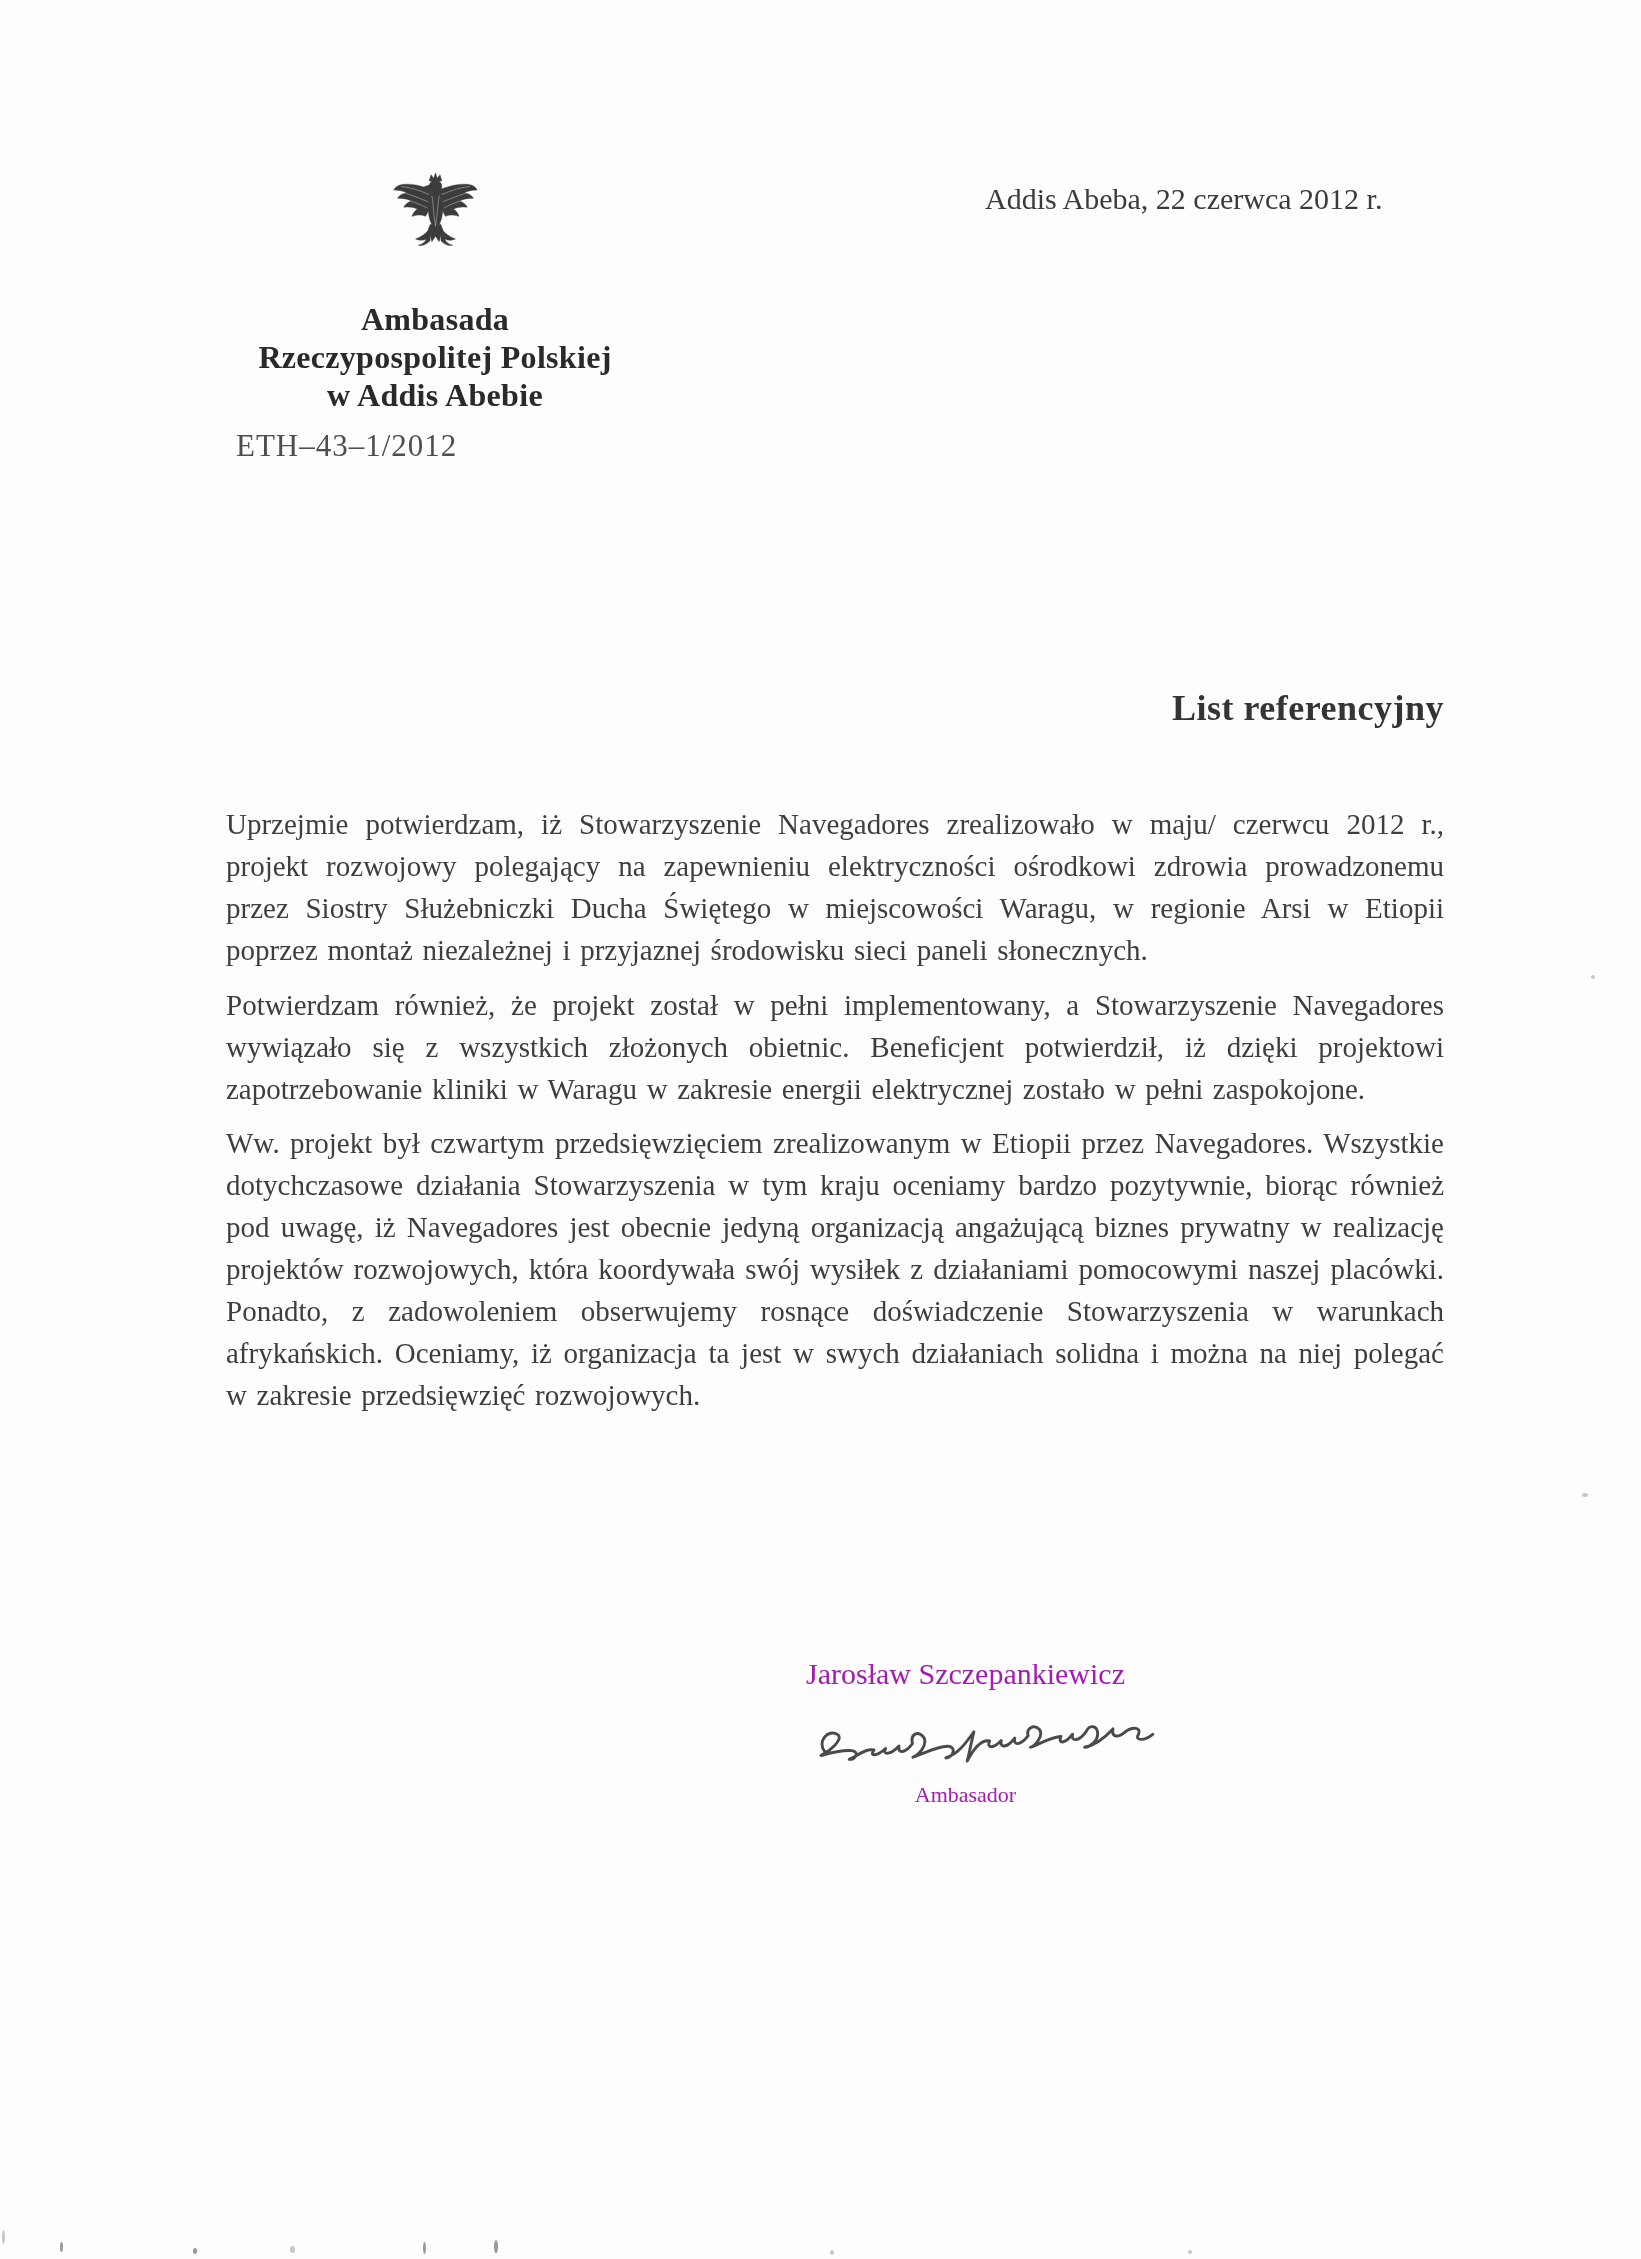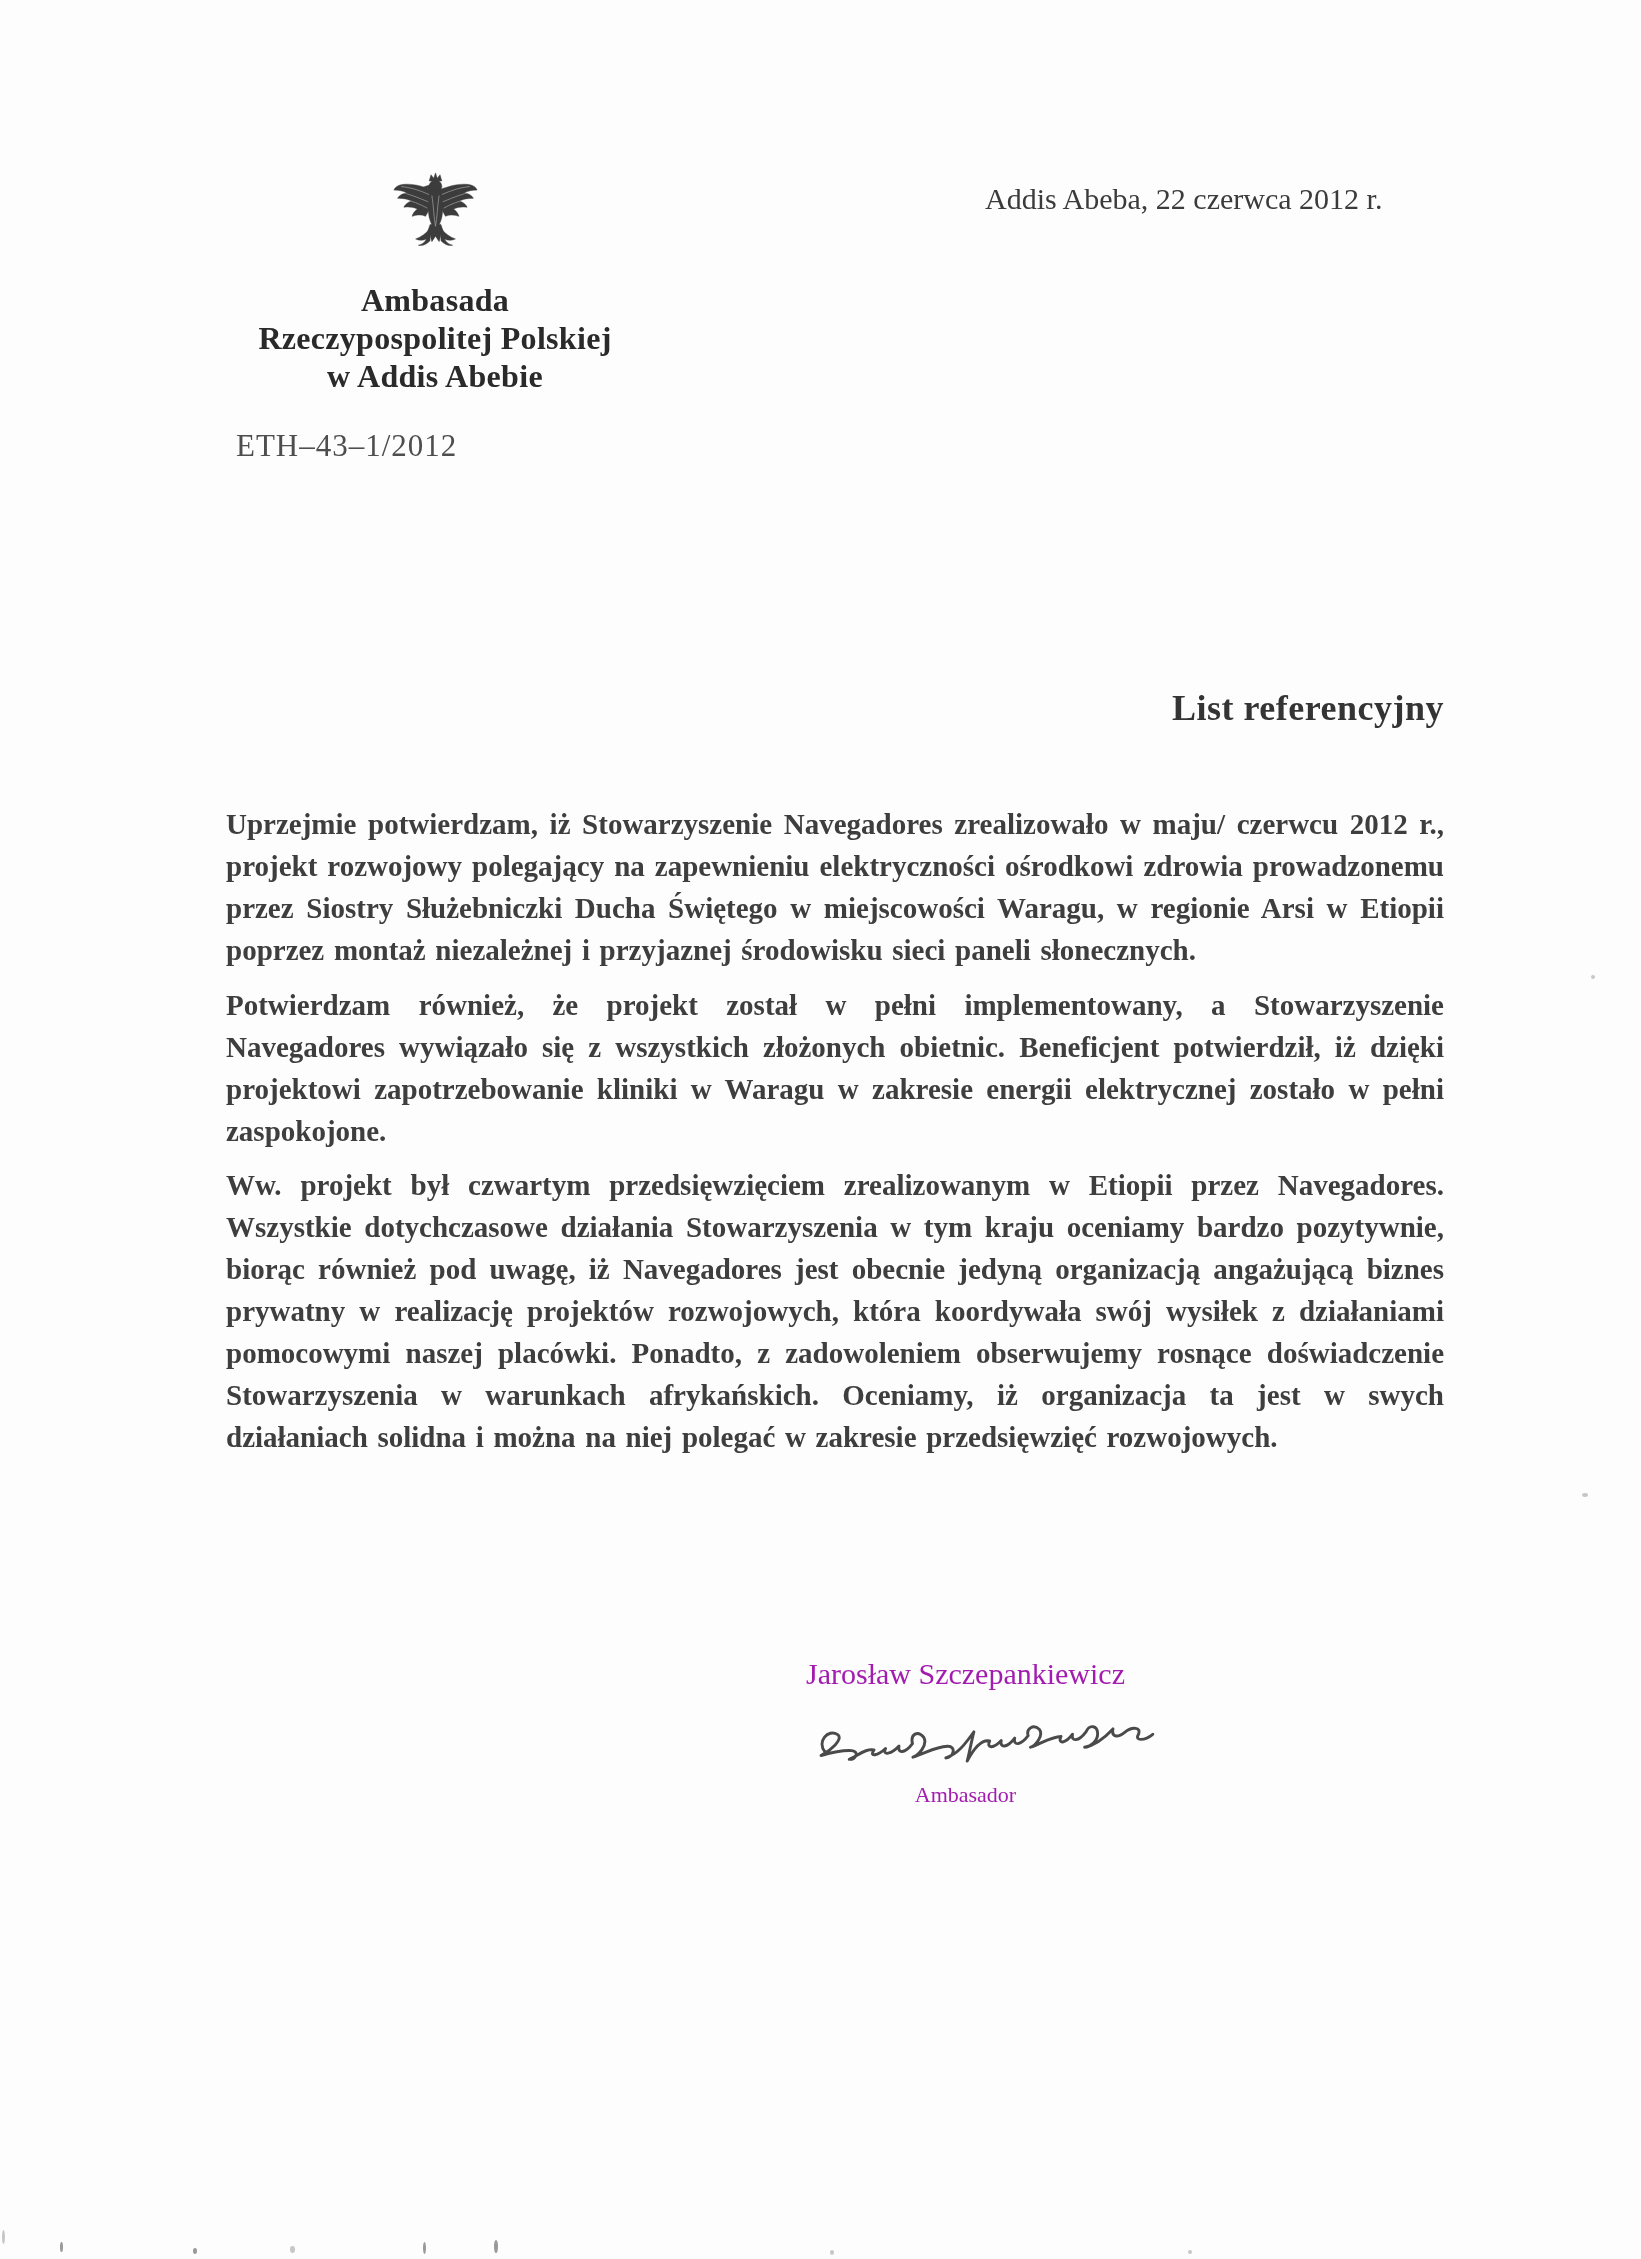--- a/index.html
+++ b/index.html
@@ -27,21 +27,21 @@
 
   
   .letterhead {
     position: absolute;
     left: 232px; top: 172px;
     width: 406px;
     text-align: center;
   }
   .emblem-wrap { height: 108px; }
   .letterhead-lines {
-    margin-top: 1px;
+    margin-top: 20px;
     font-weight: bold;
     font-size: 32px;
     line-height: 38px;
     color: #2a2a2a;
     letter-spacing: 0.3px;
   }
 
   .ref-number {
     position: absolute;
     left: 236px; top: 428px;
@@ -67,21 +67,21 @@
   .body-text {
     position: absolute;
     left: 226px; top: 803px;
     width: 1218px;
     font-size: 29px;
     line-height: 42px;
     text-align: justify;
     color: #3e3e3e;
     word-spacing: 2.4px;
   }
-  .body-text p { margin-bottom: 12.6px; font-weight: bold; }
+  .body-text p { margin-bottom: 12.6px; }
 
   .signature-block {
     position: absolute;
     left: 618px; top: 1657px;
     width: 695px;
     text-align: center;
     color: #a21caf;
   }
   .signer-name { font-size: 30px; }
   .handwritten-signature {

